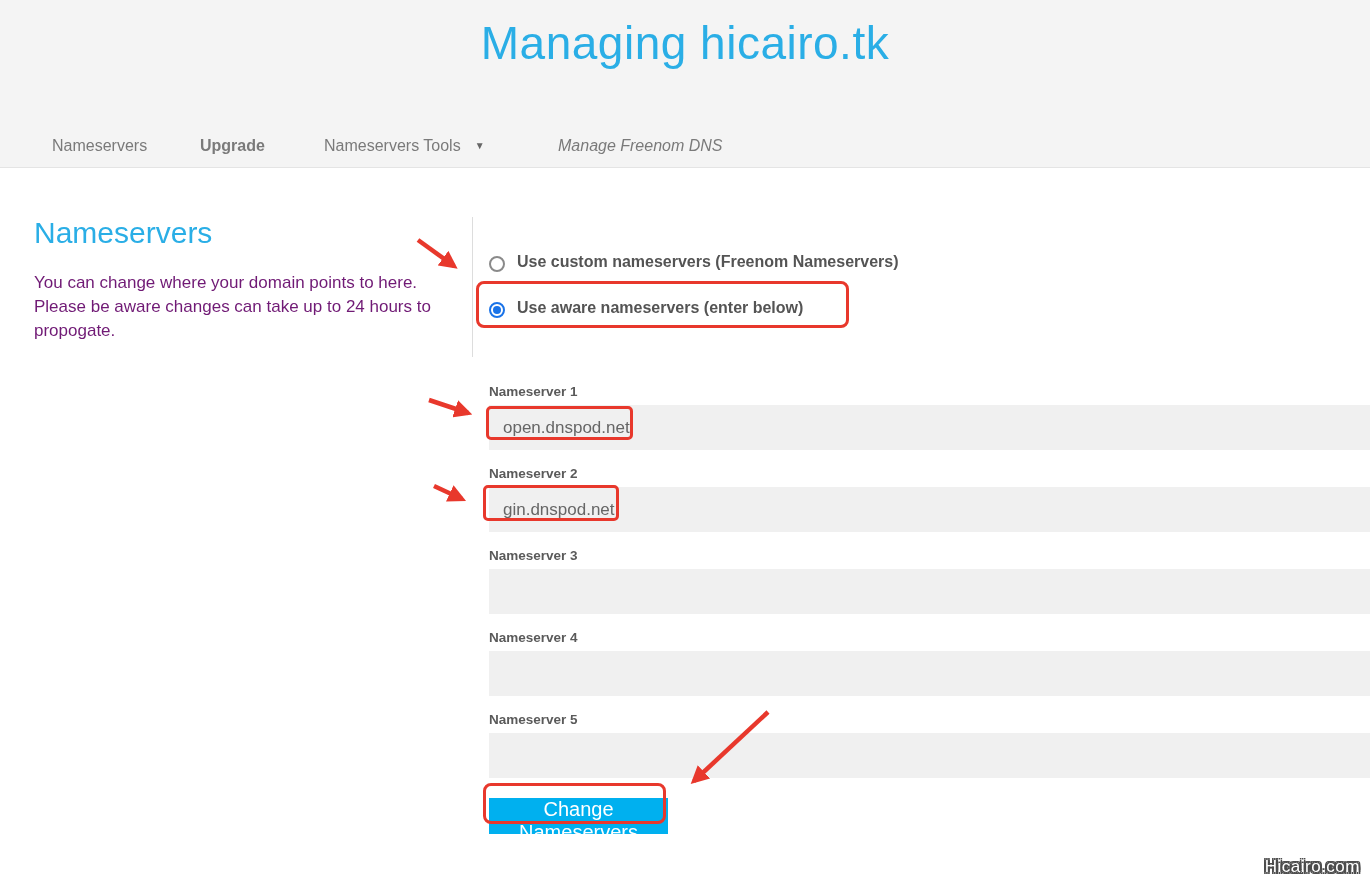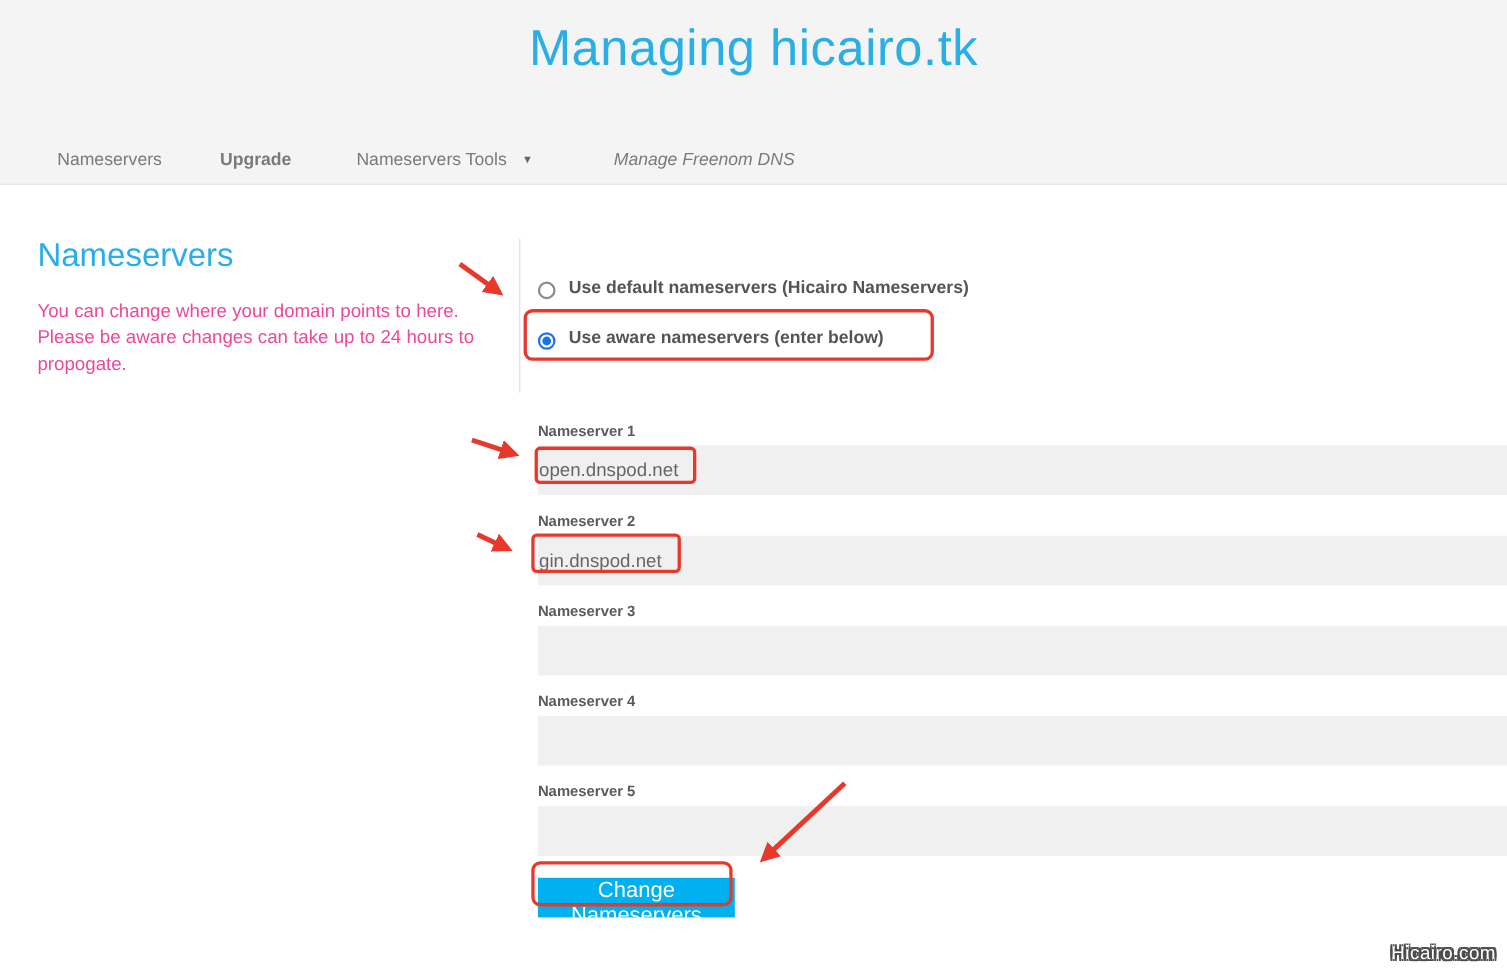--- a/index.html
+++ b/index.html
@@ -60,21 +60,21 @@
     font-size: 30px;
     font-weight: 400;
     color: var(--accent, #2aaee6);
   }
   .section-desc {
     position: absolute;
     left: 34px; top: 271px;
     width: 405px;
     font-size: 17px;
     line-height: 24px;
-    color: #ec4899;
+    color: #701a75;
   }
   .v-divider {
     position: absolute;
     left: 472px; top: 217px;
     width: 1px; height: 140px;
     background: #dddddd;
   }
 
   
   .radio {
@@ -123,21 +123,21 @@
   .field {
     position: absolute;
     left: 489px;
     width: 881px; height: 45px;
     background: #f0f0f0;
     border: none;
     outline: none;
     font-family: "Liberation Sans", "DejaVu Sans", sans-serif;
     font-size: 17px;
     color: #666666;
-    padding: 0 1px;
+    padding: 0 14px;
   }
   .lbl-1 { top: 384px; } .fld-1 { top: 405px; }
   .lbl-2 { top: 466px; } .fld-2 { top: 487px; }
   .lbl-3 { top: 548px; } .fld-3 { top: 569px; }
   .lbl-4 { top: 630px; } .fld-4 { top: 651px; }
   .lbl-5 { top: 712px; } .fld-5 { top: 733px; }
 
   .submit-btn {
     position: absolute;
     left: 489px; top: 798px;
@@ -194,21 +194,21 @@
     <a class="nav-item nav-upg">Upgrade</a>
     <a class="nav-item nav-mgmt"><span>Nameservers Tools</span><span class="caret">▼</span></a>
     <a class="nav-item nav-dns">Manage Freenom DNS</a>
   </div>
 
   <h2 class="section-heading">Nameservers</h2>
   <p class="section-desc">You can change where your domain points to here. Please be aware changes can take up to 24 hours to propogate.</p>
   <div class="v-divider"></div>
 
   <div class="radio radio-1"></div>
-  <div class="radio-label radio-label-1">Use default nameservers (Hicairo Nameservers)</div>
+  <div class="radio-label radio-label-1">Use custom nameservers (Freenom Nameservers)</div>
   <div class="radio radio-2 selected"></div>
   <div class="radio-label radio-label-2">Use aware nameservers (enter below)</div>
 
   <div class="field-label lbl-1">Nameserver 1</div>
   <input class="field fld-1" type="text" value="open.dnspod.net" style="">
   <div class="field-label lbl-2">Nameserver 2</div>
   <input class="field fld-2" type="text" value="gin.dnspod.net" style="">
   <div class="field-label lbl-3">Nameserver 3</div>
   <input class="field fld-3" type="text" value="" style="">
   <div class="field-label lbl-4">Nameserver 4</div>

